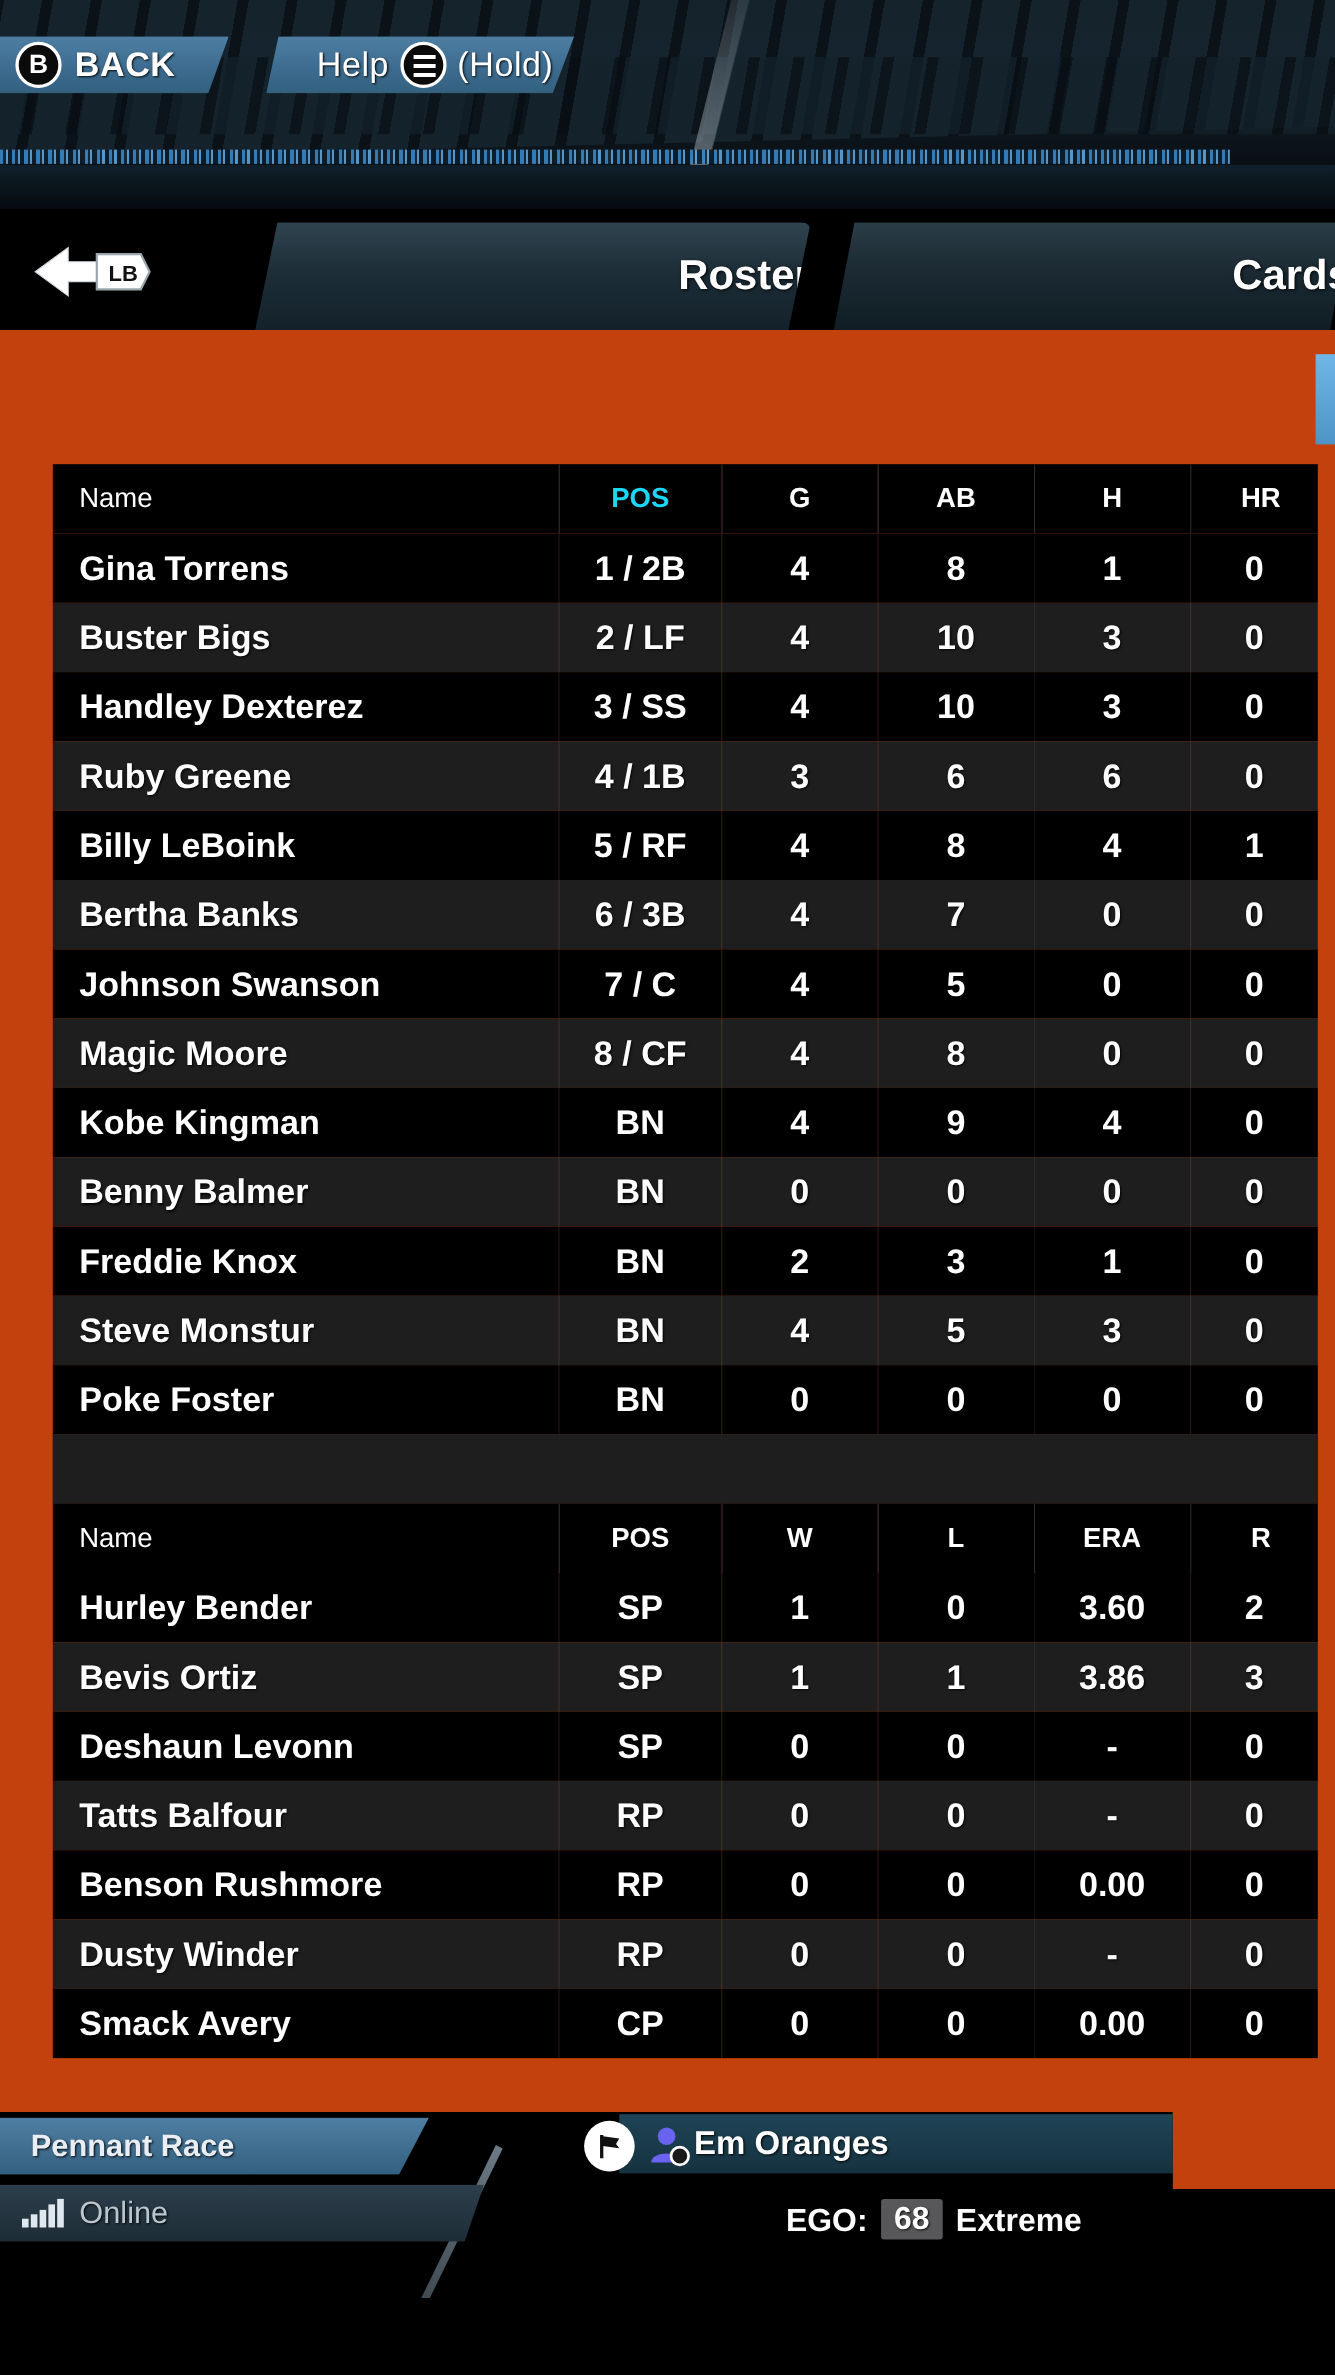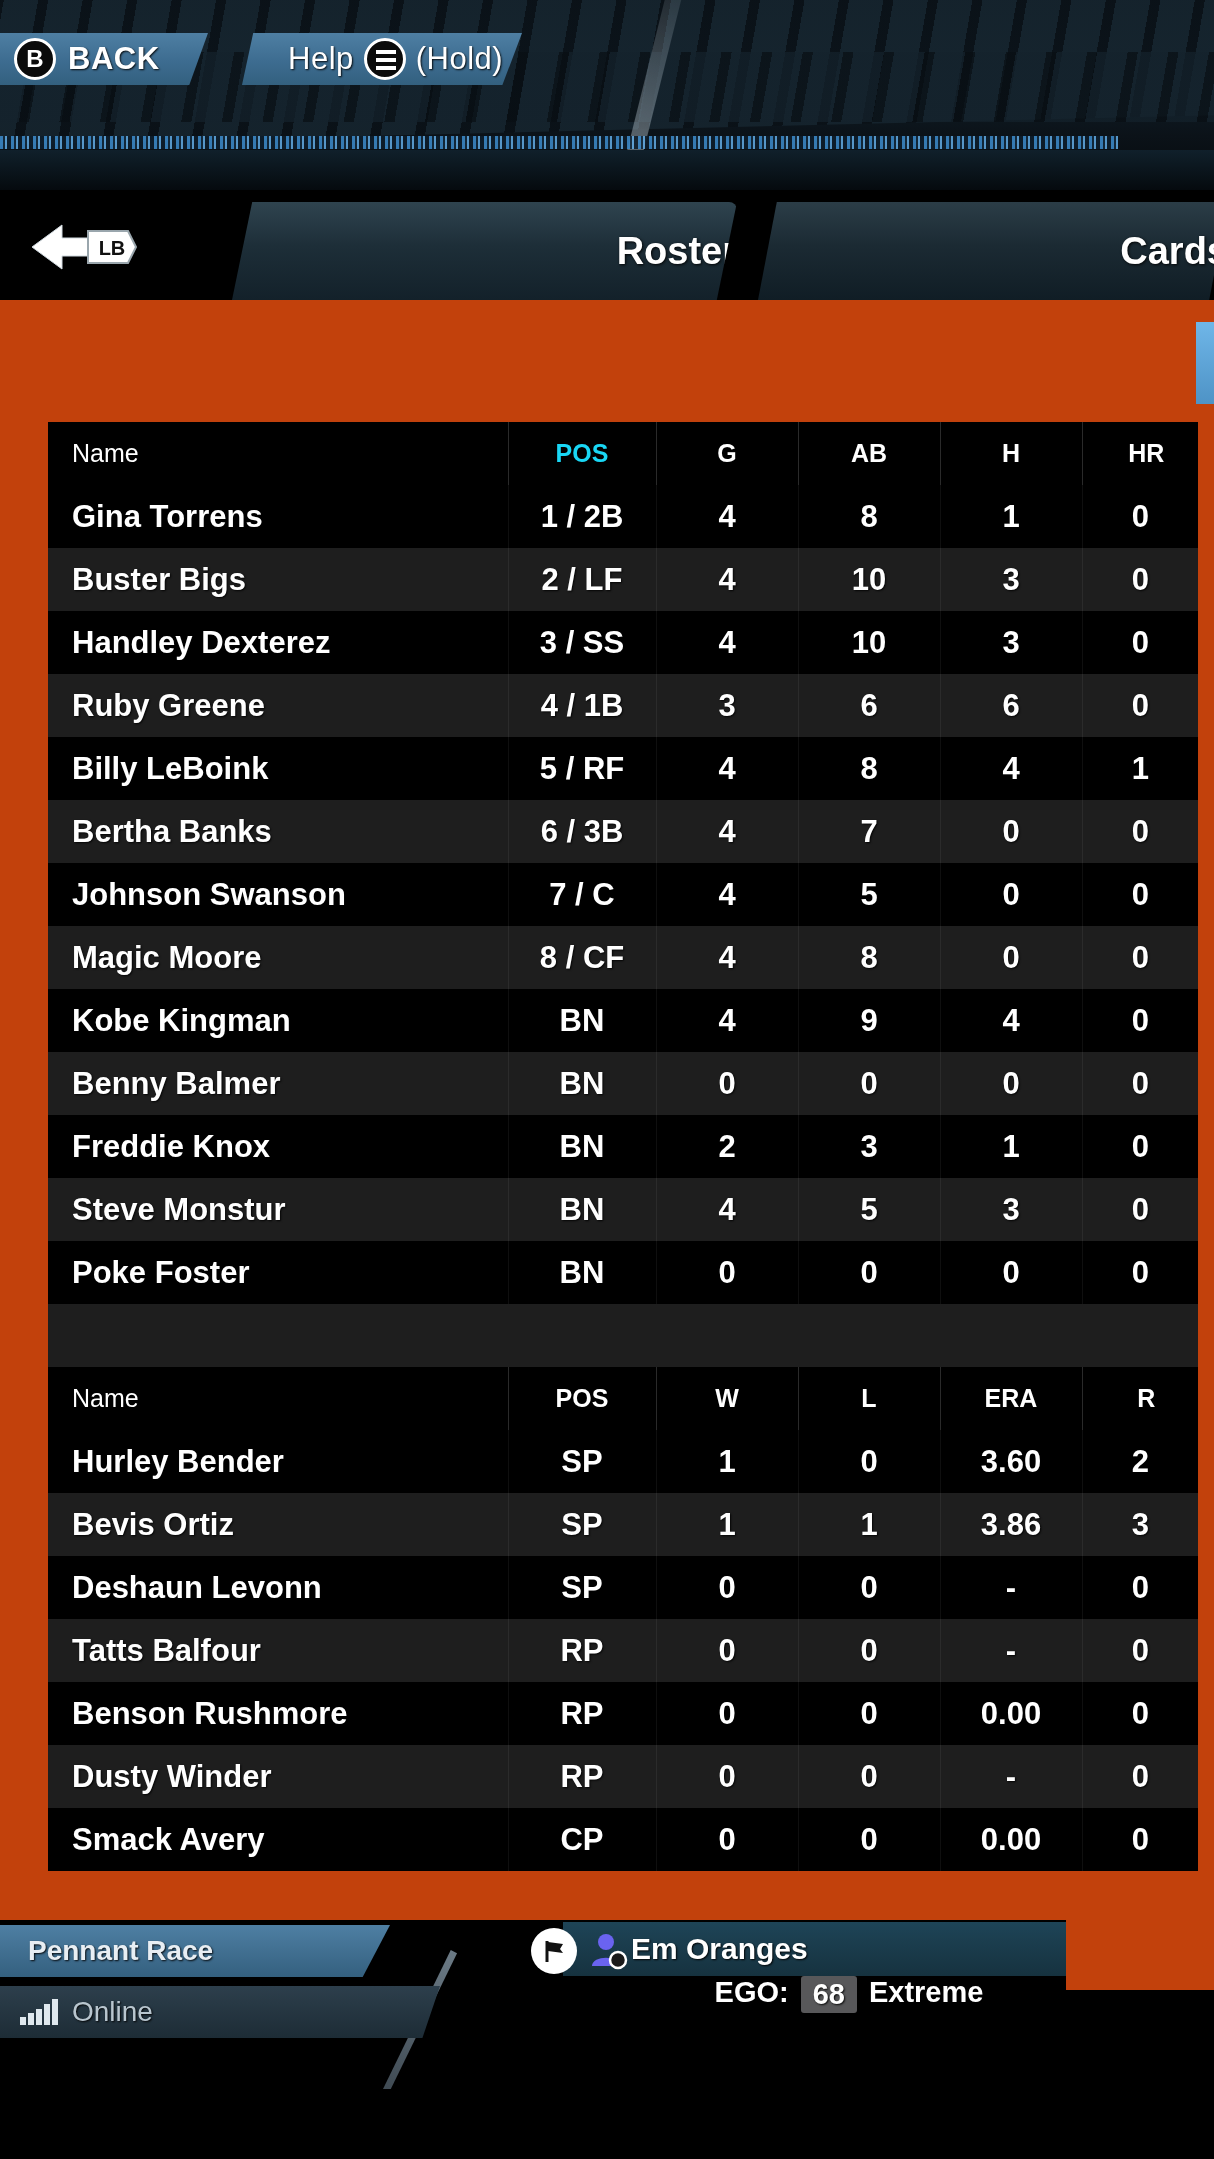--- a/index.html
+++ b/index.html
@@ -172,21 +172,21 @@
   .bars-icon i:nth-child(5){height:26px}
 
   .playercard { position: absolute; left: 563px; top: 2px; width: 572px; }
   .pc-name {
     height: 54px; background: linear-gradient(180deg,#1e4457,#16323f);
     display: flex; align-items: center; padding-left: 68px;
     color: #fff; font-size: 30px; font-weight: 700;
     text-shadow: 1px 1px 2px rgba(0,0,0,.9);
   }
   .pc-ego {
-    height: 60px; background: #000; display: flex; align-items: flex-start; justify-content: center;
+    height: 60px; background: #000; display: flex; align-items: flex-end; justify-content: center;
     color: #fff; font-size: 29px; font-weight: 700; gap: 12px;
     text-shadow: 1px 1px 2px rgba(0,0,0,.9);
   }
   .ego-num { background: #58585a; padding: 2px 12px; border-radius: 3px; }
   .flag-badge {
     position: absolute; left: -32px; top: 6px; width: 46px; height: 46px; border-radius: 50%;
     background: #fff; display: flex; align-items: center; justify-content: center;
   }
   .avatar-icon { position: absolute; left: 22px; top: 6px; width: 46px; height: 46px; }
 </style>

